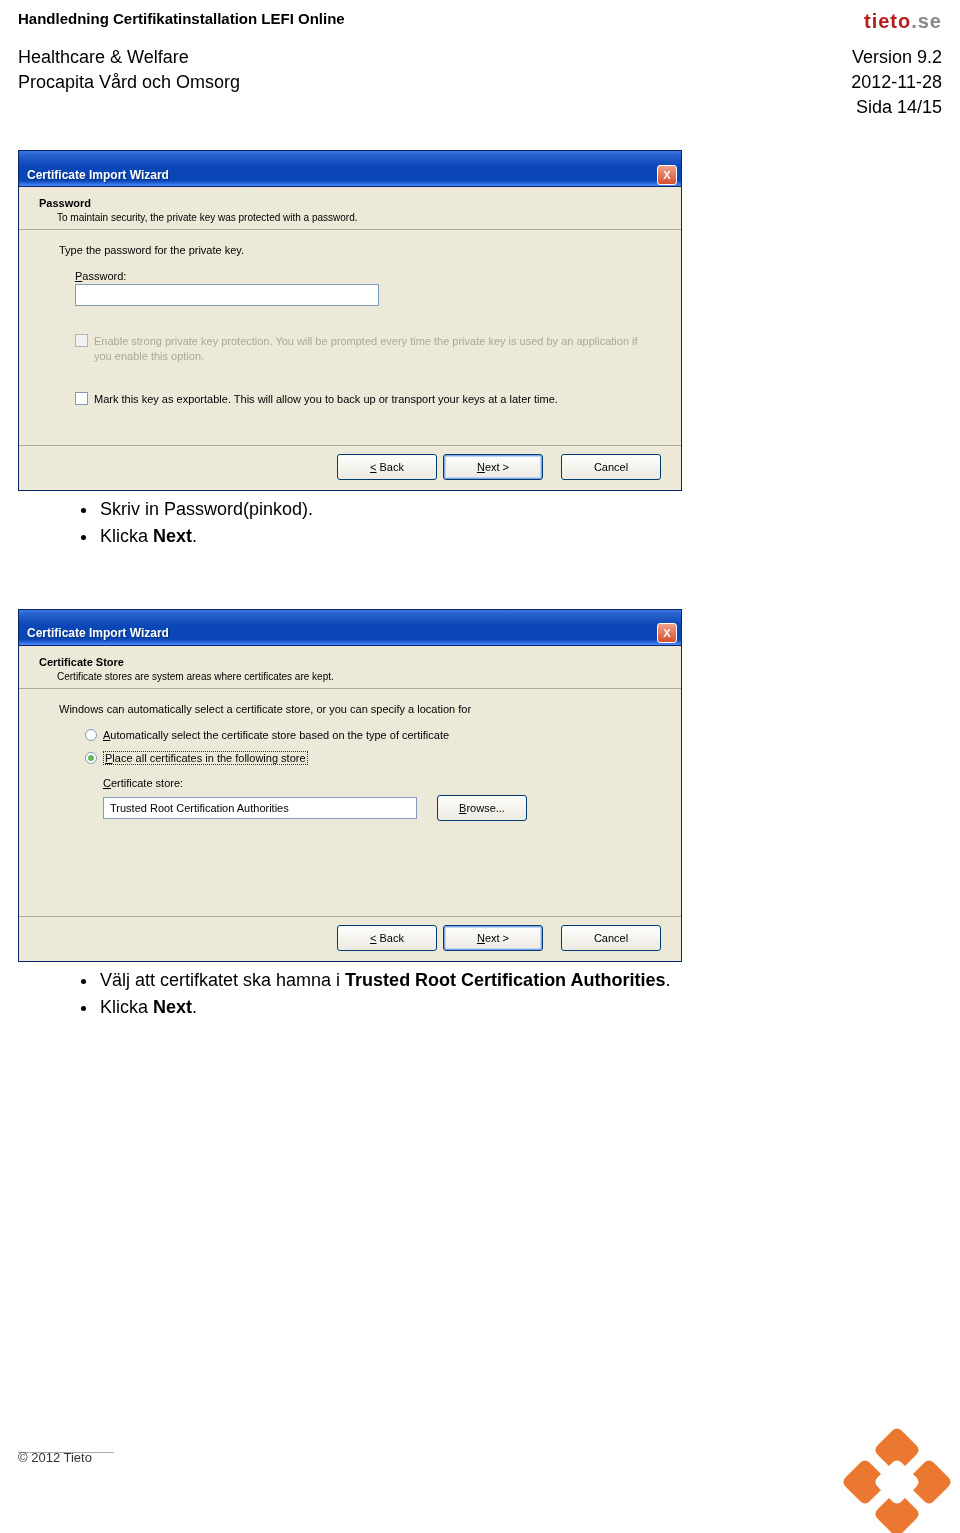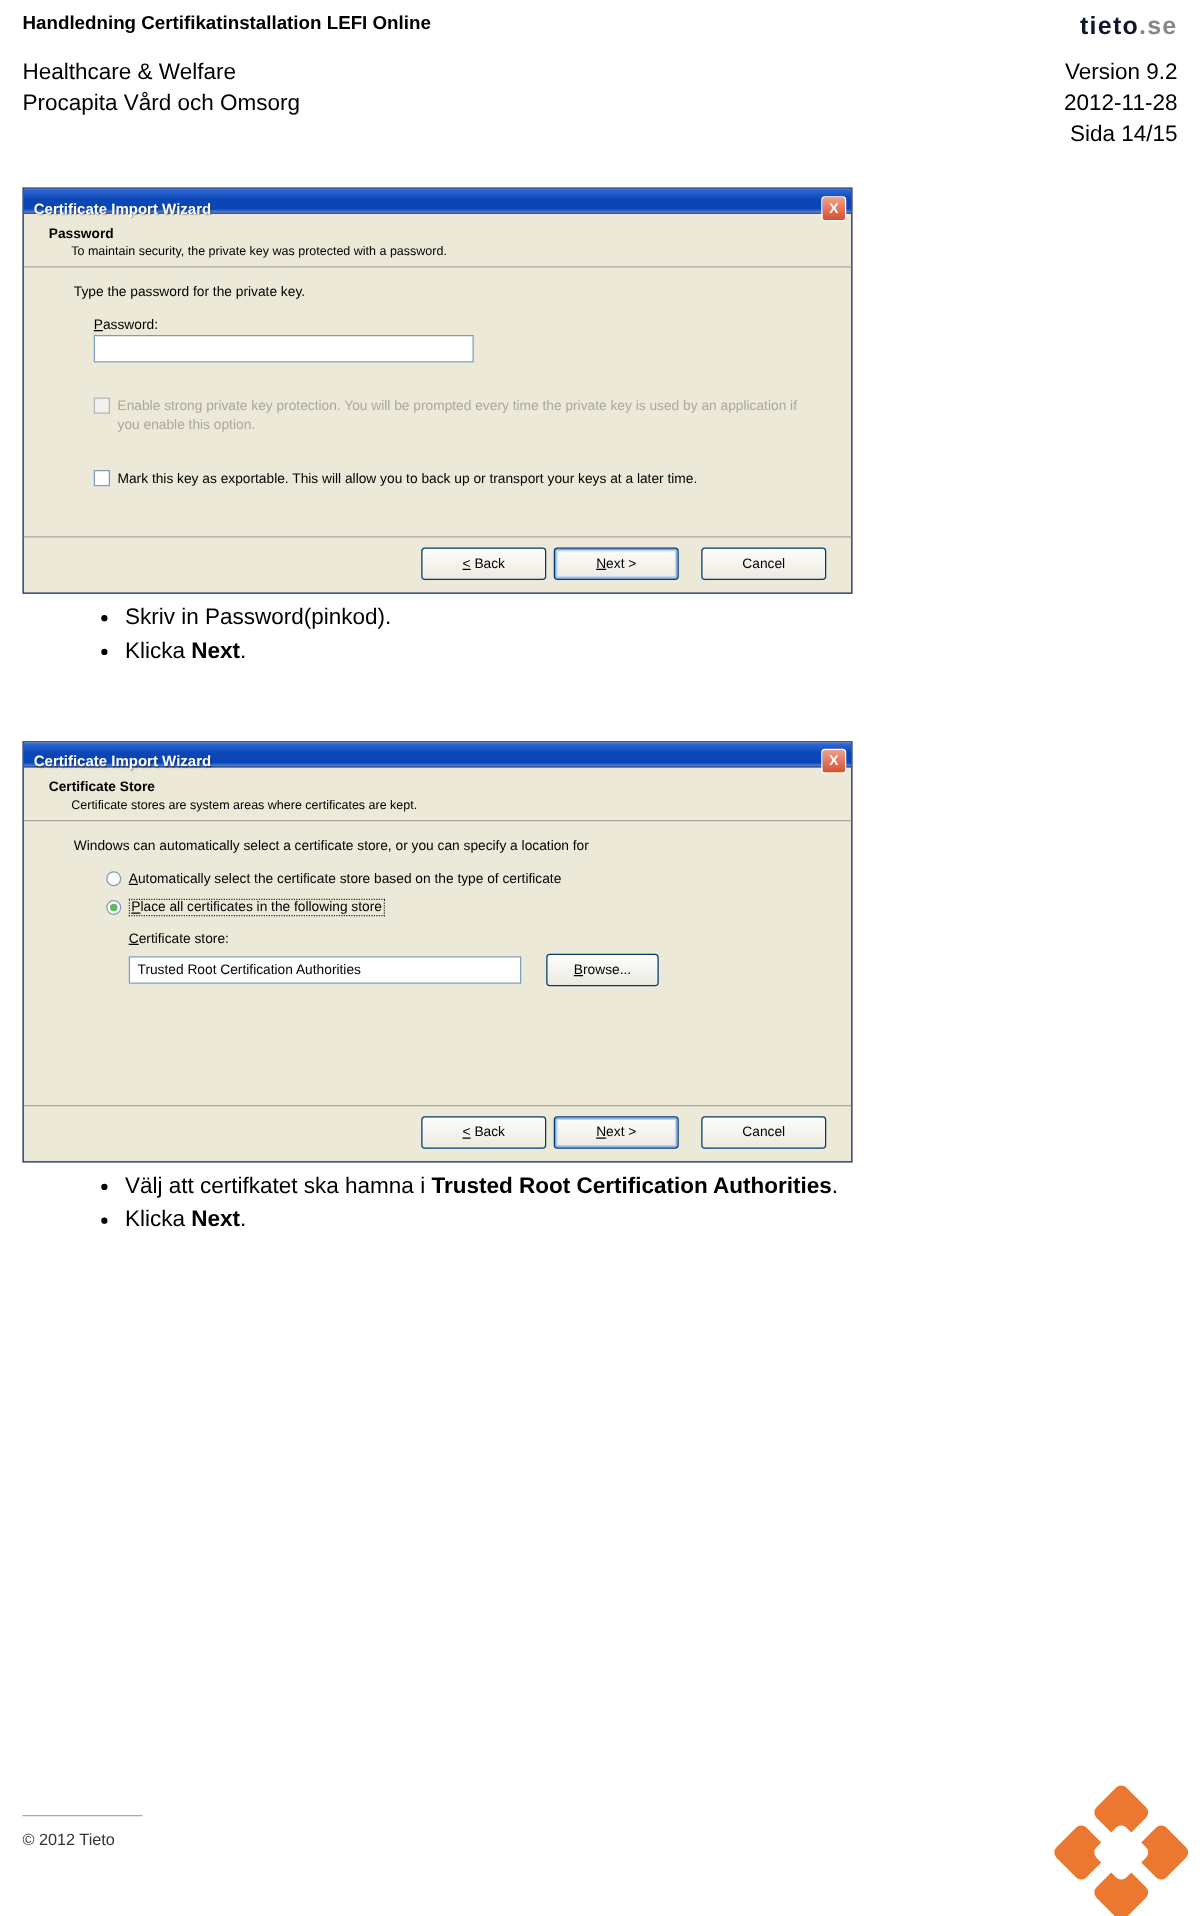--- a/index.html
+++ b/index.html
@@ -1,28 +1,28 @@
 <!DOCTYPE html>
 <html><head>
 <meta charset="utf-8">
 <style>
   * { box-sizing: border-box; margin: 0; padding: 0; }
   body { width: 960px; height: 1533px; font-family: Arial, Helvetica, sans-serif; background: #fff; color: #000; position: relative; }
   .page { padding: 10px 18px 0 18px; }
   .header-row { display: flex; justify-content: space-between; align-items: flex-start; margin-bottom: 14px; }
   .doc-title { font-size: 15px; font-weight: bold; }
   .logo-text { font-size: 20px; font-weight: bold; letter-spacing: 1px; }
-  .logo-orange { color: #0f172a; }
+  .logo-orange { color: #b91c1c; }
   .logo-grey { color: #888; }
   .meta-row { display: flex; justify-content: space-between; font-size: 18px; margin-bottom: 4px; }
   .meta-right { text-align: right; }
   .page-num { text-align: right; font-size: 18px; margin-bottom: 32px; }
 
   .dialog { width: 664px; border: 1px solid #0a246a; background: #ece9d8; margin-bottom: 6px; font-family: Tahoma, sans-serif; font-size: 11px; color: #000; }
-  .titlebar { height: 20px; background: linear-gradient(to bottom, #3a79e6 0%, #2b63cf 10%, #0a46b5 45%, #0a46b5 85%, #4c8cff 100%); border-bottom: 1px solid #0a246a; display: flex; align-items: center; justify-content: space-between; padding: 12px 4px 0 8px; }
+  .titlebar { height: 36px; background: linear-gradient(to bottom, #3a79e6 0%, #2b63cf 10%, #0a46b5 45%, #0a46b5 85%, #4c8cff 100%); border-bottom: 1px solid #0a246a; display: flex; align-items: center; justify-content: space-between; padding: 12px 4px 0 8px; }
   .titlebar-title { color: #fff; font-weight: bold; font-size: 12px; text-shadow: 1px 1px 1px rgba(0,0,0,0.3); }
   .close-btn { width: 20px; height: 20px; background: linear-gradient(to bottom, #f0a08a, #d64f2f); border: 1px solid #fff; border-radius: 3px; display: flex; align-items: center; justify-content: center; color: #fff; font-weight: bold; font-size: 11px; cursor: pointer; }
   .dialog-body { padding: 10px 0 10px 0; }
   .header-block { padding: 0 20px 6px 20px; border-bottom: 1px solid #aca899; }
   .header-block .h-title { font-weight: bold; font-size: 11px; margin-bottom: 3px; }
   .header-block .h-desc { padding-left: 18px; font-size: 10px; color: #000; }
   .content-block { padding: 14px 40px 10px 40px; }
   .content-block .prompt { margin-bottom: 14px; }
   .label-row { padding-left: 16px; margin-bottom: 2px; }
   .underline-first::first-letter { text-decoration: underline; }
@@ -42,21 +42,21 @@
   .store-label { padding-left: 44px; margin-top: 12px; font-size: 11px; }
   .store-input { width: 314px; height: 22px; border: 1px solid #7f9db9; background: #fff; padding: 3px 6px; font-size: 11px; color: #000; }
   .btn-row-bottom { border-top: 1px solid #aca899; padding-top: 8px; display: flex; justify-content: flex-end; gap: 6px; padding-right: 20px; }
   .btn { width: 100px; height: 26px; border: 1px solid #003c74; border-radius: 3px; background: linear-gradient(to bottom, #fdfdfd, #eceae0); font-size: 11px; font-family: Tahoma, sans-serif; cursor: pointer; display: flex; align-items: center; justify-content: center; }
   .btn.default { box-shadow: 0 0 0 1px #7fa6e0 inset, 0 0 0 2px #bdd4f8 inset; }
 
   .bullet-list { list-style: disc; padding-left: 80px; margin-top: 6px; margin-bottom: 60px; font-size: 18px; line-height: 1.4; }
   .bullet-list li { padding-left: 2px; margin-bottom: 2px; }
 
   .footer-line { border-top: 1px solid #aaa; width: 96px; position: absolute; bottom: 80px; left: 18px; }
-  .footer-text { position: absolute; bottom: 54px; left: 18px; font-size: 13px; color: #333; }
+  .footer-text { position: absolute; bottom: 68px; left: 18px; font-size: 13px; color: #333; }
   .footer-logo { position: absolute; bottom: 0; right: 0; width: 120px; height: 110px; overflow: hidden; }
   .footer-logo svg { position: absolute; right: -10px; bottom: -10px; }
 </style>
 </head>
 <body>
 
 <div class="page">
   <div class="header-row">
     <div class="doc-title">Handledning Certifikatinstallation LEFI Online</div>
     <div class="logo-text">

